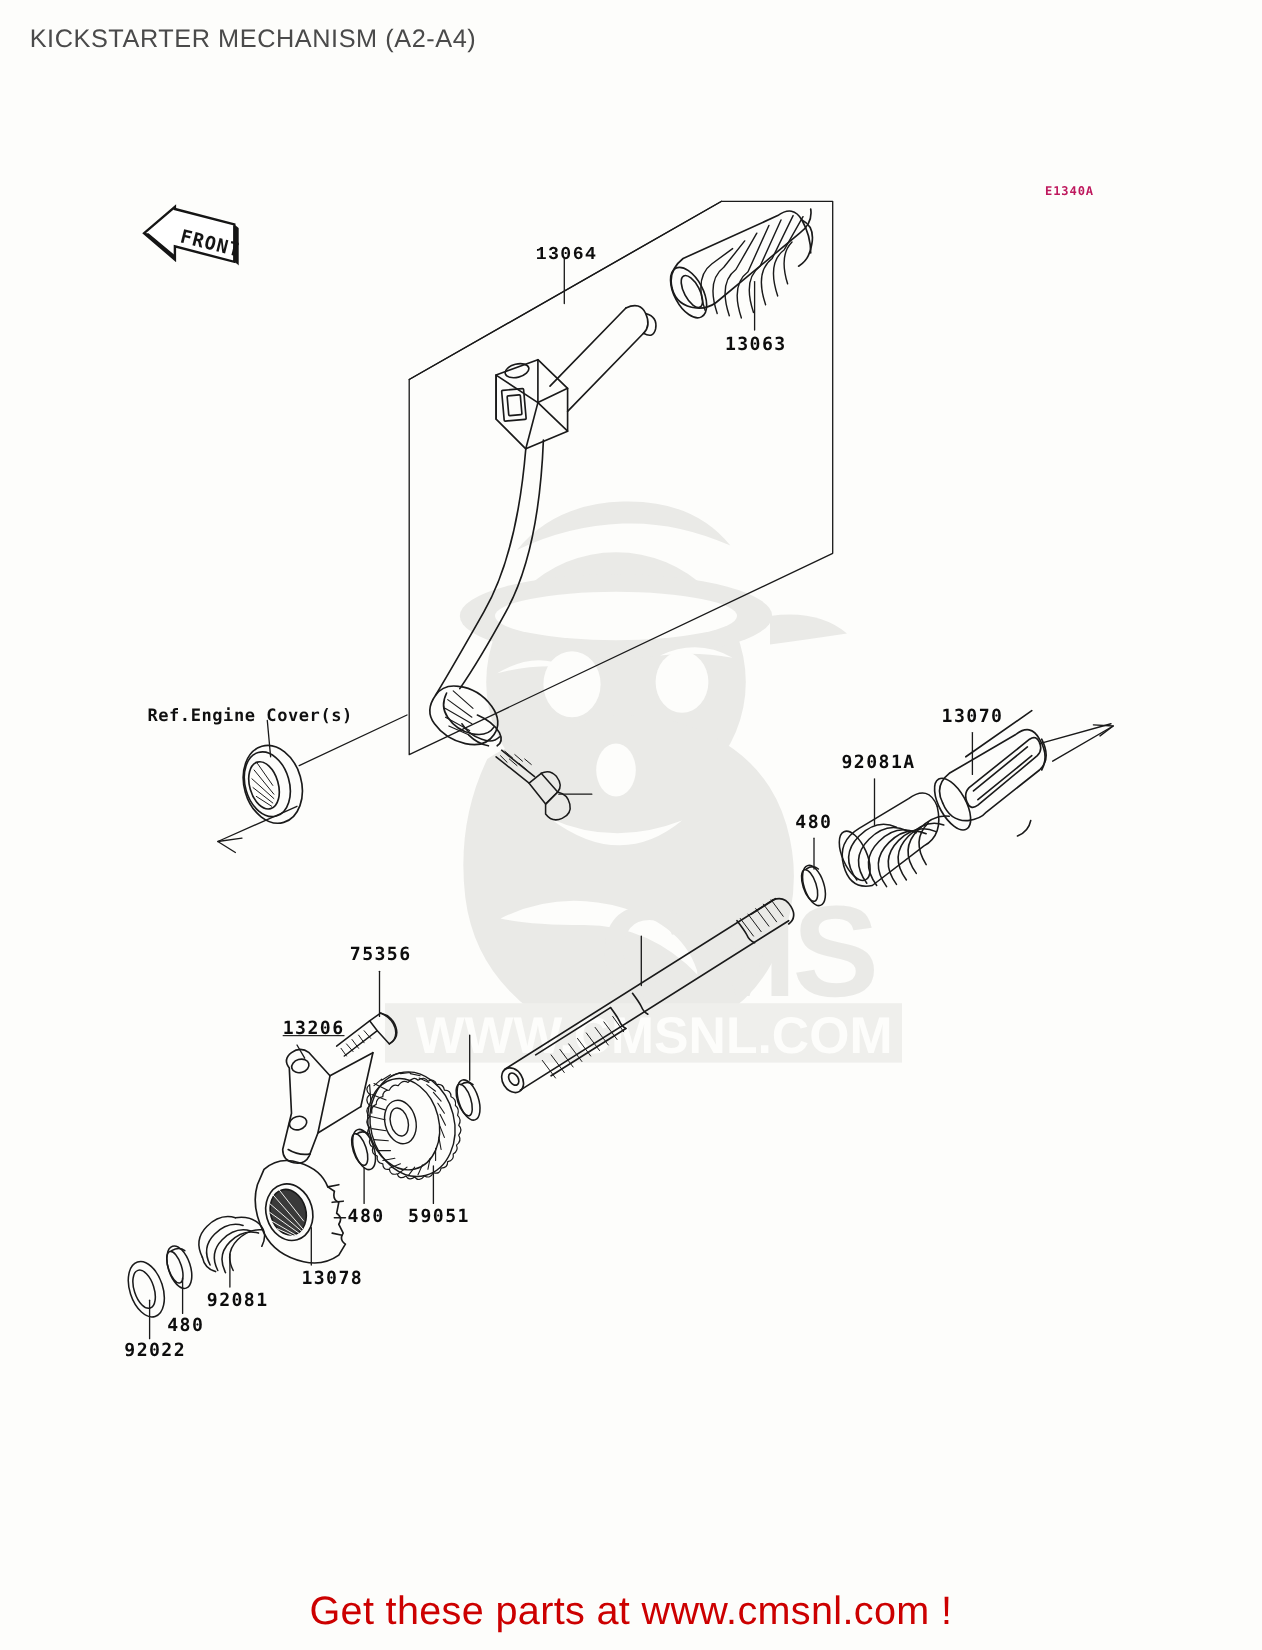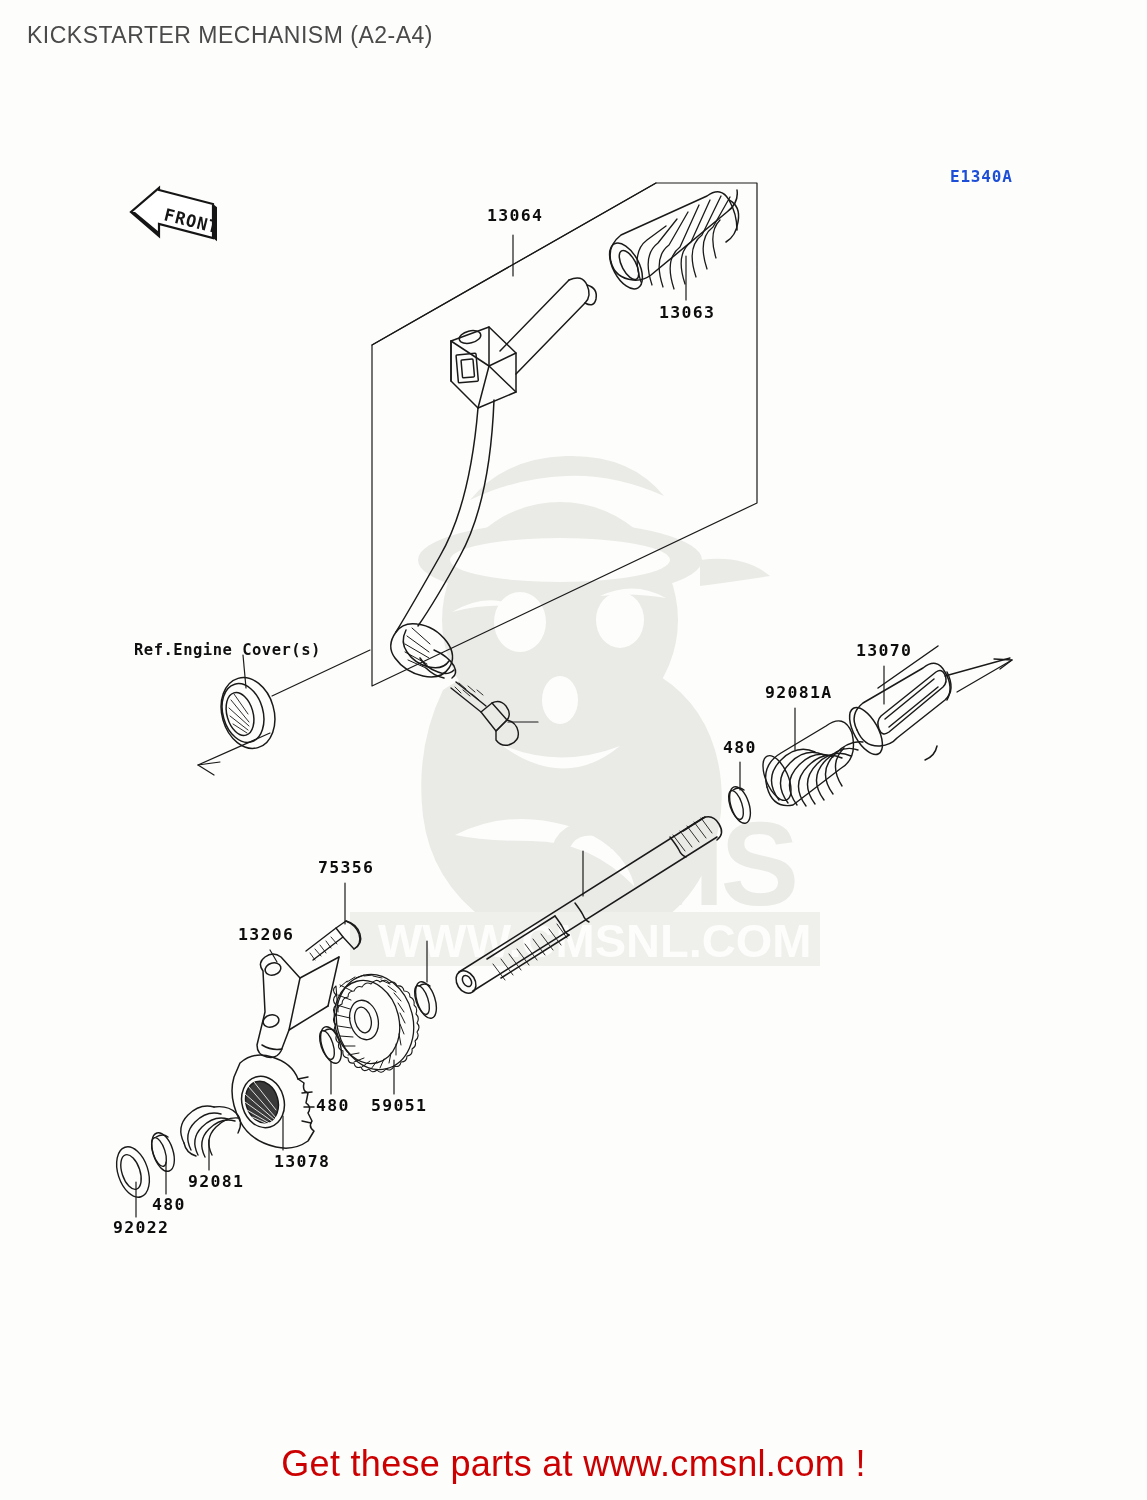--- a/index.html
+++ b/index.html
@@ -12,21 +12,21 @@
   #sheet{position:absolute;inset:0;width:1147px;height:1500px;border-radius:15px;}
   #diagram-svg{position:absolute;left:0;top:0;width:1147px;height:1500px;}
 
   .page-title{
     position:absolute;left:27px;top:22px;
     font-size:23px;letter-spacing:.5px;color:#4a4a4a;
     font-family:"Liberation Sans",sans-serif;font-weight:400;white-space:nowrap;
   }
   .sheet-code{
     position:absolute;left:950px;top:167px;
-    font-size:16px;font-weight:bold;color:#1d4ed8;
+    font-size:11px;font-weight:bold;color:#be185d;
     font-family:"DejaVu Sans Mono",monospace;letter-spacing:.8px;white-space:nowrap;
   }
   .footer-text{
     position:absolute;left:0;top:1443px;width:1147px;text-align:center;
     font-size:36px;color:#cc0000;font-family:"Liberation Sans",sans-serif;
     font-weight:400;letter-spacing:.3px;white-space:nowrap;
   }
   .ref-label{
     position:absolute;left:134px;top:641px;
     font-size:15.5px;font-weight:bold;color:#101010;
@@ -52,29 +52,29 @@
         <path d="M34 8 L88 22 L88 56 L34 42 L34 54 L6 30 L34 6 Z" fill="#ffffff" stroke="#151515" stroke-width="2.2"></path>
         <path d="M88 22 L93 26 L93 60 L88 56 Z" fill="#151515"></path>
         <path d="M34 42 L34 54 L6 30 L10 30 L34 50 Z" fill="#151515"></path>
         <text x="38" y="38" transform="rotate(14 38 38)" font-family="DejaVu Sans Mono, monospace" font-size="17" font-weight="bold" fill="#151515" letter-spacing="1">FRONT</text>
       </g>
     </svg>
   </div>
 
   <div class="ref-label">Ref.Engine  Cover(s)</div>
 
-  <div class="pn" style="left:487px;top:206px;">13064</div>
+  <div class="pn" style="left:487px;top:221px;font-family:Liberation Mono, monospace;">13064</div>
   <div class="pn" style="left:659px;top:303px;">13063</div>
   <div class="pn" style="left:546px;top:711px;">130</div>
   <div class="pn" style="left:856px;top:641px;text-align:right;">13070</div>
   <div class="pn" style="left:765px;top:683px;">92081A</div>
   <div class="pn" style="left:723px;top:738px;">480</div>
   <div class="pn" style="left:556px;top:827px;">13066</div>
   <div class="pn" style="left:318px;top:858px;">75356</div>
-  <div class="pn" style="left:238px;top:925px;">13206</div>
+  <div class="pn" style="left:257px;top:925px;text-decoration:underline;">13206</div>
   <div class="pn" style="left:409px;top:916px;">480</div>
   <div class="pn" style="left:316px;top:1096px;">480</div>
   <div class="pn" style="left:371px;top:1096px;">59051</div>
   <div class="pn" style="left:274px;top:1152px;">13078</div>
   <div class="pn" style="left:188px;top:1172px;">92081</div>
   <div class="pn" style="left:152px;top:1195px;">480</div>
   <div class="pn" style="left:113px;top:1218px;">92022</div>
 
   <div class="footer-text">Get these parts at www.cmsnl.com !</div>
 

